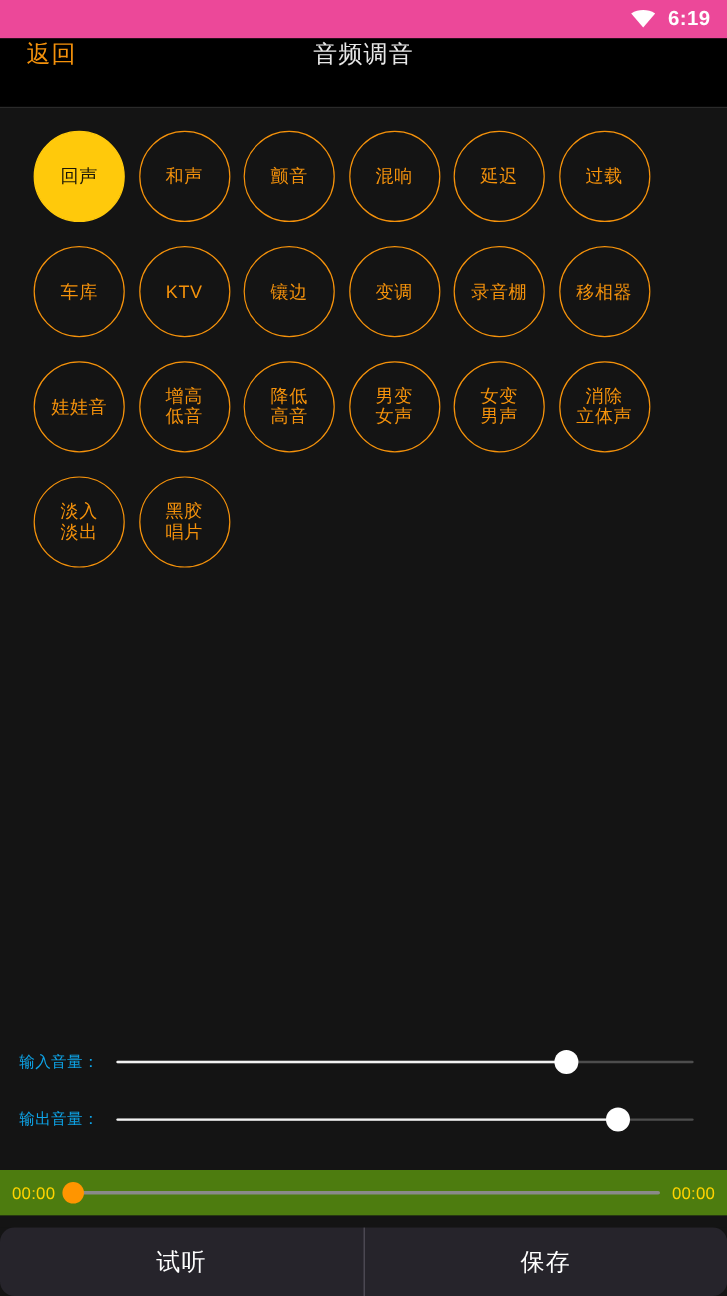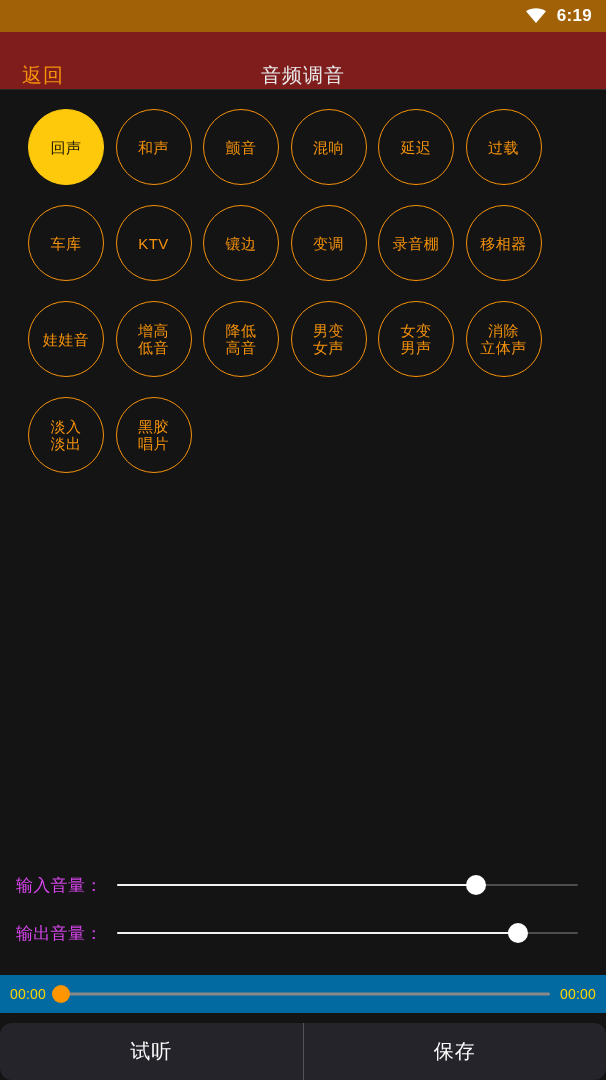--- a/index.html
+++ b/index.html
@@ -12,36 +12,36 @@
   }
   #app {
     position:relative;
     width:606px; height:1080px;
     background:#141414;
     display:flex; flex-direction:column;
   }
 
   
   .statusbar {
-    height:32px; background:#a16207;
+    height:32px; background:#ec4899;
     display:flex; align-items:center; justify-content:flex-end;
     padding-right:14px; flex:0 0 32px;
   }
   .wifi-icon { margin-right:10px; display:block; line-height:0; }
   .status-time {
     color:#ffffff; font-size:17px; font-weight:bold;
     letter-spacing:0.3px;
   }
 
   
   .titlebar {
     position:relative; height:58px; flex:0 0 58px;
-    background:#7f1d1d;
+    background:#000000;
     border-bottom:1px solid #2a2a2a;
-    display:flex; align-items:flex-end;
+    display:flex; align-items:flex-start;
   }
   .back-btn {
     position:absolute; left:22px;
     color:#f5920b; font-size:20px; cursor:pointer;
     letter-spacing:1px;
   }
   .page-title {
     width:100%; text-align:center;
     color:#e8e8e8; font-size:20px; letter-spacing:1px;
   }
@@ -86,21 +86,21 @@
   .slider-area {
     flex:0 0 auto;
     padding:0 0 18px 0;
   }
   .slider-row {
     display:flex; align-items:center;
     height:48px;
     padding-left:16px; padding-right:28px;
   }
   .slider-label {
-    color:#d946ef; font-size:17px;
+    color:#0ea5e9; font-size:13px;
     white-space:nowrap;
     flex:0 0 auto;
     letter-spacing:0.3px;
   }
   .slider-track-wrap {
     position:relative;
     flex:1 1 auto;
     height:22px;
     margin-left:14px;
     display:flex; align-items:center;
@@ -120,21 +120,21 @@
     width:20px; height:20px; border-radius:50%;
     background:#ffffff;
     transform:translate(-50%,-50%);
     cursor:pointer;
     box-shadow:0 0 0 0 rgba(0,0,0,0);
   }
 
   
   .player-bar {
     flex:0 0 38px; height:38px;
-    background:#0369a1;
+    background:#4d7c0f;
     display:flex; align-items:center;
     padding:0 10px;
   }
   .player-time {
     color:#ffd400; font-size:14px;
     flex:0 0 auto;
     letter-spacing:0.2px;
   }
   .player-seek-wrap {
     position:relative;

